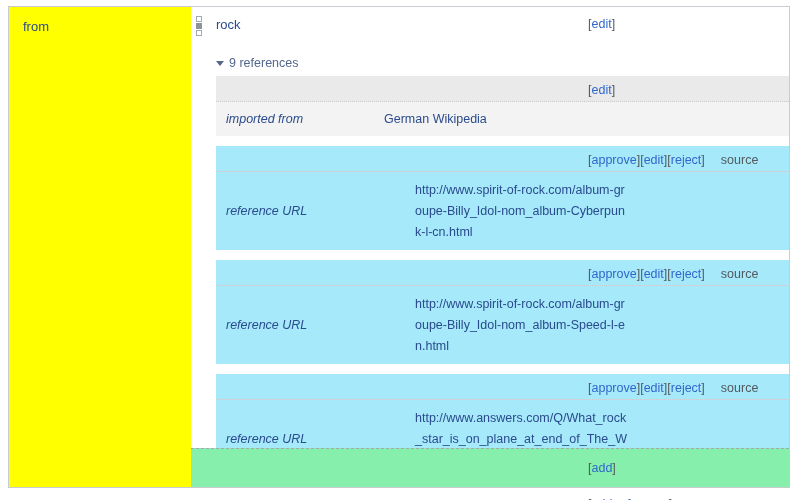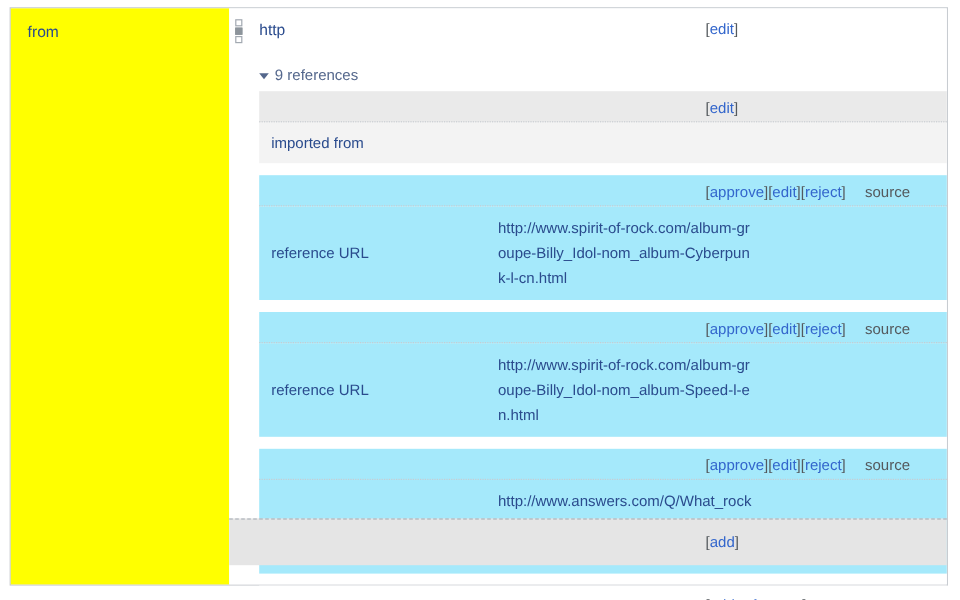--- a/index.html
+++ b/index.html
@@ -156,20 +156,21 @@
     min-height: 34px;
     box-sizing: border-box;
   }
   .snak-prop {
     flex: 0 0 160px;
     padding: 6px 10px 6px 10px;
     color: #2a4b8d;
     font-size: 12.5px;
     line-height: 16px;
     box-sizing: border-box;
+    font-style: italic;
   }
   .snak-val {
     flex: 1 1 auto;
     padding: 6px 10px 6px 8px;
     color: #2a4b8d;
     font-size: 12.5px;
     line-height: 21px;
     box-sizing: border-box;
     min-width: 0;
   }
@@ -190,23 +191,23 @@
     width: 215px;
     padding-left: 14px;
     box-sizing: border-box;
   }
 
   
   .bottom-add {
     position: absolute;
     left: 0;
     right: 0;
-    bottom: 16px;
+    bottom: 0;
     height: 39px;
-    background: #e5e5e5;
+    background: #86efac;
     border-top: 1px dashed #a2a9b1;
     box-sizing: border-box;
   }
   .bottom-add .tools {
     position: absolute;
     right: 0;
     top: 11px;
     width: 215px;
     padding-left: 14px;
     box-sizing: border-box;
@@ -222,21 +223,21 @@
   </div>
 
   <div class="value-col">
 
     <div class="claim-main">
       <span class="drag-handle">
         <i></i>
         <i class="filled"></i>
         <i></i>
       </span>
-      <span class="claim-value">http</span>
+      <span class="claim-value">rock</span>
       <span class="edit-slot">
         <span class="toolbar">
           <span class="brk">[</span><a class="lnk">edit</a><span class="brk">]</span>
         </span>
       </span>
     </div>
 
     <div class="refs-block">
       <span class="refs-toggle">
         <span class="caret"></span><span>9 references</span>
@@ -247,20 +248,21 @@
         <div class="ref-group plainbg">
           <div class="ref-head">
             <span class="tools">
               <span class="toolbar">
                 <span class="brk">[</span><a class="lnk">edit</a><span class="brk">]</span>
               </span>
             </span>
           </div>
           <div class="snak-row">
             <div class="snak-prop">imported from</div>
+            <div class="snak-val">German Wikipedia</div>
           </div>
         </div>
 
         <div class="ref-group pending">
           <div class="ref-head">
             <span class="tools">
               <span class="toolbar">
                 <span class="brk">[</span><a class="lnk">approve</a><span class="brk">]</span><span class="brk">[</span><a class="lnk">edit</a><span class="brk">]</span><span class="brk">[</span><a class="lnk">reject</a><span class="brk">]</span><span class="plain">source</span>
               </span>
             </span>

